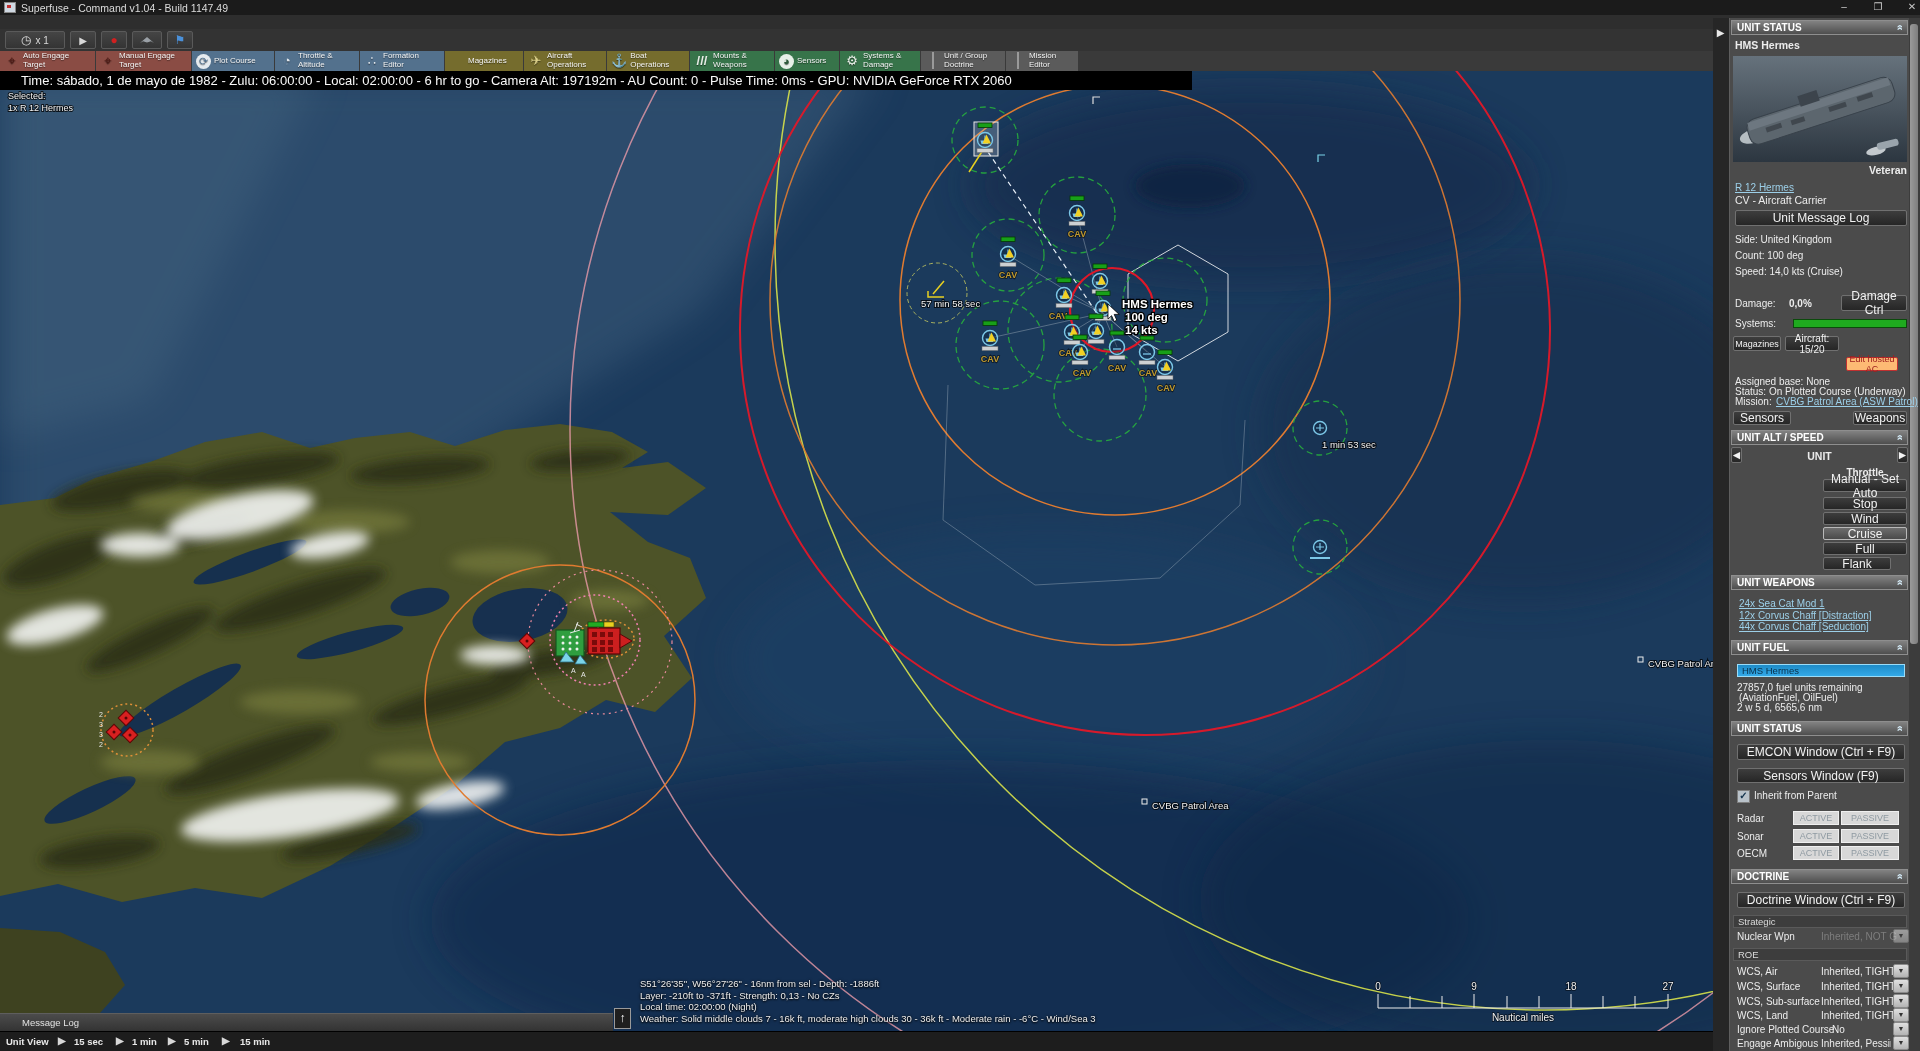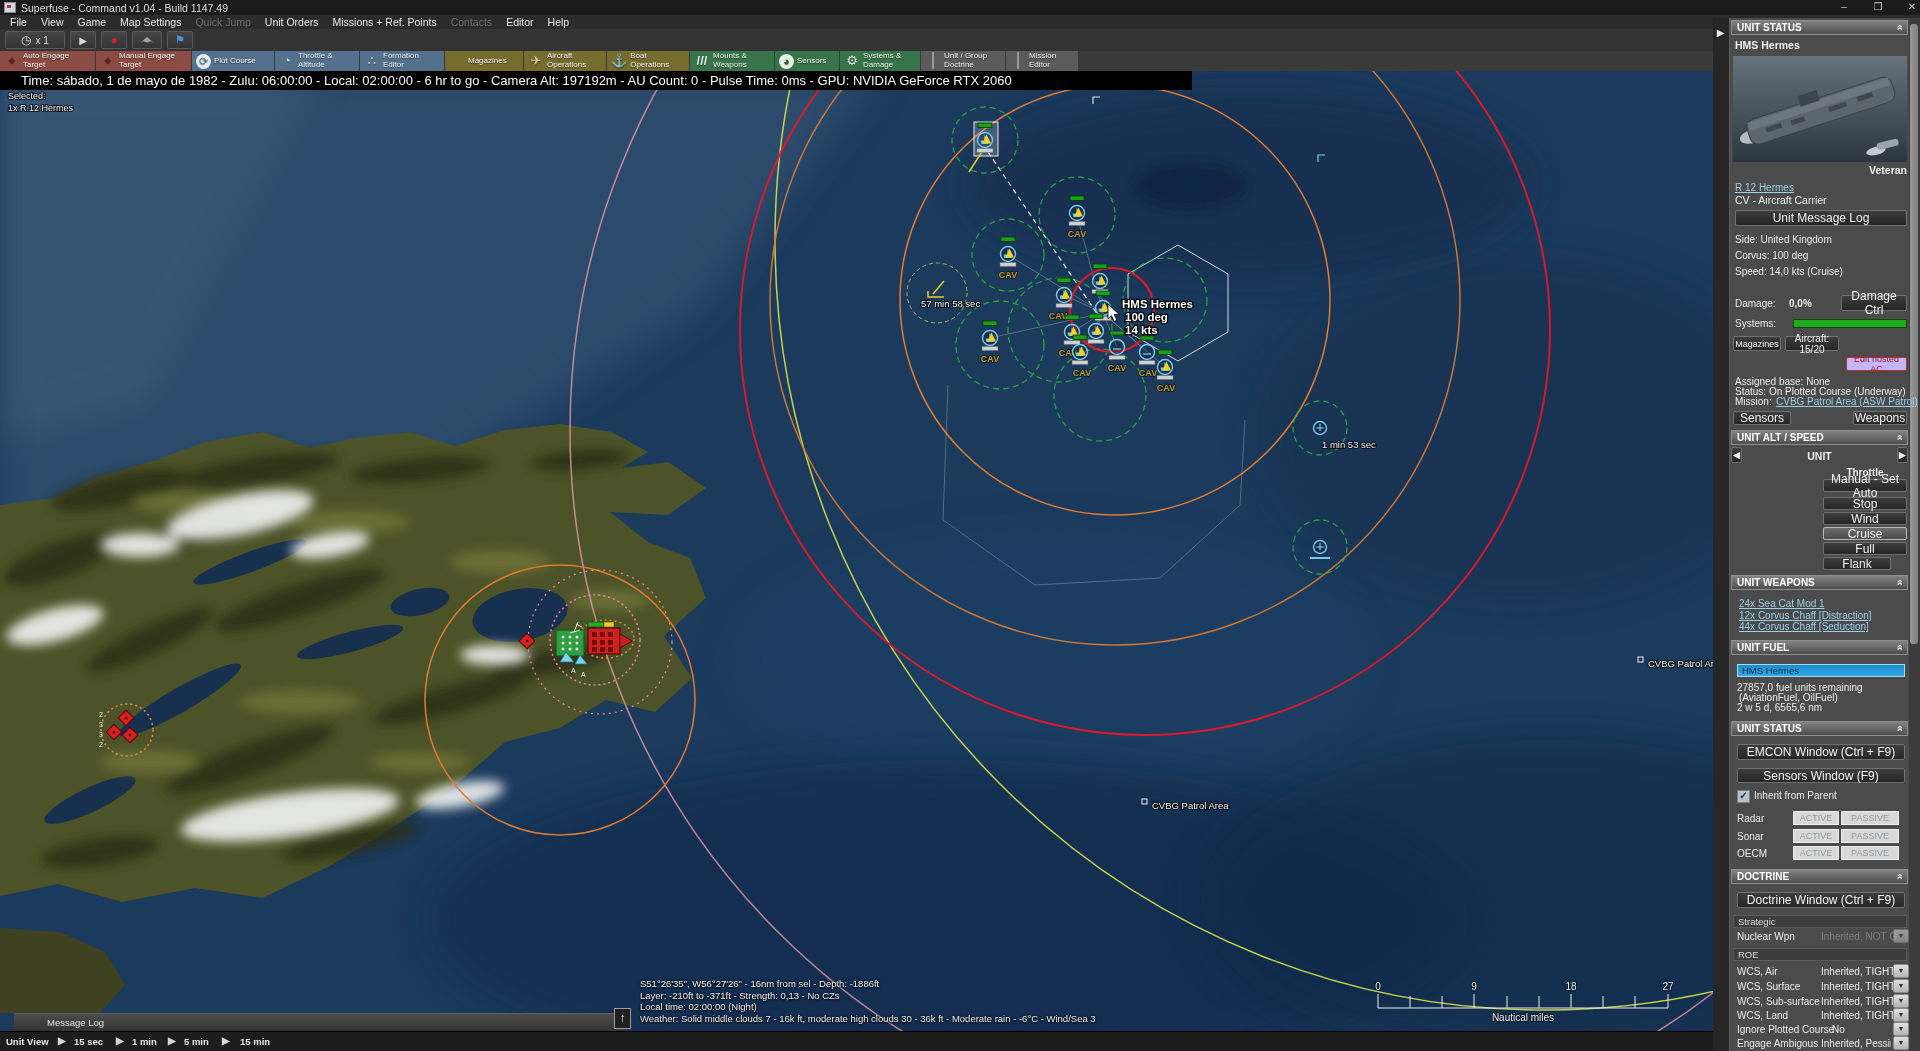--- a/index.html
+++ b/index.html
@@ -29,21 +29,21 @@
   .tbi{flex:0 0 16px;text-align:center;font-size:13px;}
   .tbi.disc{width:15px;height:15px;flex-basis:15px;border-radius:50%;background:#e6ebef;color:#50708e;font-size:11px;line-height:15px;}
   .mag-ico{width:13px;height:12px;background:repeating-linear-gradient(90deg,#dcd08a 0 3px,rgba(0,0,0,0) 3px 5px);border-radius:2px 2px 0 0;}
   .page-ico{width:10px;height:13px;background:#ececec;border:1px solid #9a9a9a;box-sizing:border-box;}
   
   #timebar{left:0;top:71px;width:1192px;height:19px;background:#000;color:#fafafa;font-size:13px;display:flex;align-items:center;padding-left:21px;box-sizing:border-box;white-space:nowrap;z-index:5;}
   
   #map{left:0;top:71px;width:1713px;height:960px;background:#17304f;}
   .mstatus{position:absolute;left:640px;color:#ececec;font-size:9.5px;line-height:11.5px;text-shadow:0 1px 2px #000,0 0 3px #000;white-space:nowrap;z-index:4;}
   
-  #messagebar{left:14px;top:1013px;width:613px;height:18px;background:linear-gradient(#4c4c4c,#333);border-top:1px solid #5e5e5e;color:#e2e2e2;font-size:9.5px;display:flex;align-items:center;padding-left:33px;box-sizing:border-box;z-index:6;}
+  #messagebar{left:0;top:1013px;width:613px;height:18px;background:linear-gradient(#4c4c4c,#333);border-top:1px solid #5e5e5e;color:#e2e2e2;font-size:9.5px;display:flex;align-items:center;padding-left:22px;box-sizing:border-box;z-index:6;}
   #loghandle{left:614px;top:1008px;width:17px;height:21px;background:#1f1f1f;border:1px solid #9a9a9a;color:#fff;font-size:12px;font-weight:bold;text-align:center;line-height:19px;box-sizing:border-box;z-index:7;}
   #stepbar{left:0;top:1031px;width:1713px;height:20px;background:#1d1d1d;border-top:1px solid #000;color:#e8e8e8;font-size:9.5px;font-weight:bold;z-index:6;}
   .step-el{position:absolute;top:4px;white-space:nowrap;}
   .step-arrow{color:#d8d8d8;font-size:10px;top:3px;}
   
   #sidebar{left:1713px;top:18px;width:207px;height:1033px;background:#262626;z-index:8;font-size:10px;color:#e8e8e8;}
   #collapse{left:1px;top:6px;width:13px;height:18px;color:#e8e8e8;font-size:10px;text-align:center;line-height:18px;}
   #sidepanel{left:16px;top:0;width:180px;height:1033px;background:#4b4b4b;border-left:1px solid #5e5e5e;box-sizing:border-box;}
   #sb-scroll{left:196px;top:0;width:11px;height:1033px;background:#3c3c3c;}
   #sb-thumb{left:197px;top:6px;width:8px;height:620px;background:linear-gradient(90deg,#9a9a9a,#7e7e7e);border-radius:3px;}
@@ -70,32 +70,20 @@
 <div id="app">
 
   <div id="titlebar" class="abs">
     <span id="appicon"></span>
     <span>Superfuse - Command v1.04 - Build 1147.49</span>
   </div>
   <div class="wctl" style="left:1830px;">–</div>
   <div class="wctl" style="left:1864px;">❐</div>
   <div class="wctl" style="left:1898px;">✕</div>
 
-  <div id="menubar" class="abs">
-    <span class="menu-item">File</span>
-    <span class="menu-item">View</span>
-    <span class="menu-item">Game</span>
-    <span class="menu-item">Map Settings</span>
-    <span class="menu-item disabled">Quick Jump</span>
-    <span class="menu-item">Unit Orders</span>
-    <span class="menu-item">Missions + Ref. Points</span>
-    <span class="menu-item disabled">Contacts</span>
-    <span class="menu-item">Editor</span>
-    <span class="menu-item">Help</span>
-  </div>
 
   <div id="quickbar" class="abs">
     <div class="qb" style="left:5px;width:60px;">
       <span style="font-size:12px;">◷</span>
       <span>x 1</span>
     </div>
     <div class="qb" style="left:70px;width:26px;">
         <span>▶</span>
       </div>
     <div class="qb" style="left:101px;width:26px;">
@@ -477,30 +465,30 @@
       <g transform="rotate(-14 150 90)">
         <ellipse cx="142" cy="93" rx="10" ry="4" fill="#e8edf0" opacity=".8"></ellipse>
         <rect x="144" y="86" width="22" height="7" rx="3" fill="#9aa4ac"></rect>
       </g>
     </svg>
     <div class="slbl" style="left:20px;top:146px;width:174px;text-align:right;font-weight:bold;font-size:10.5px;">Veteran</div>
     <div class="slbl slink" style="left:22px;top:164px;text-decoration:underline;">R 12 Hermes</div>
     <div class="slbl" style="left:22px;top:176px;font-size:10.5px;">CV - Aircraft Carrier</div>
     <div class="sbtn" style="left:22px;top:192px;width:172px;height:16px;">Unit Message Log</div>
     <div class="slbl" style="left:22px;top:216px;">Side: United Kingdom</div>
-    <div class="slbl" style="left:22px;top:232px;">Corvus: 100 deg</div>
+    <div class="slbl" style="left:22px;top:232px;">Count: 100 deg</div>
     <div class="slbl" style="left:22px;top:248px;">Speed: 14,0 kts (Cruise)</div>
     <div class="slbl" style="left:22px;top:280px;">Damage:</div>
     <div class="slbl" style="left:76px;top:280px;font-weight:bold;">0,0%</div>
     <div class="sbtn" style="left:128px;top:277px;width:66px;height:16px;">Damage Ctrl</div>
     <div class="slbl" style="left:22px;top:300px;">Systems:</div>
     <div class="abs" style="left:80px;top:301px;width:114px;height:9px;background:#1faa1f;border:1px solid #0c4a0c;box-sizing:border-box;"></div>
     <div class="sbtn" style="left:20px;top:318px;width:48px;height:15px;font-size:9px;">Magazines</div>
     <div class="sbtn" style="left:72px;top:318px;width:54px;height:15px;font-size:10px;">Aircraft: 15/20</div>
-    <div class="sbtn" style="left:133px;top:339px;width:61px;height:14px;background:#c4b5fd;border-color:#c03030;color:#a02020;font-size:9px;">Edit hosted AC</div>
+    <div class="sbtn" style="left:133px;top:339px;width:52px;height:14px;background:#fdba74;border-color:#c03030;color:#a02020;font-size:9px;">Edit hosted AC</div>
     <div class="slbl" style="left:22px;top:358px;">Assigned base: None</div>
     <div class="slbl" style="left:22px;top:368px;">Status: On Plotted Course (Underway)</div>
     <div class="slbl" style="left:22px;top:378px;">Mission:</div>
     <div class="slbl slink" style="left:63px;top:378px;">CVBG Patrol Area (ASW Patrol)</div>
     <div class="sbtn" style="left:20px;top:393px;width:58px;height:14px;">Sensors</div>
     <div class="sbtn" style="left:140px;top:393px;width:54px;height:14px;">Weapons</div>
 
     <div class="hdr" style="top:412px;"><span>UNIT ALT / SPEED</span><span class="chev">»</span></div>
     <div class="sbtn" style="left:18px;top:429px;width:11px;height:16px;">◄</div>
     <div class="slbl" style="left:18px;top:432px;width:177px;text-align:center;font-weight:bold;font-size:10.5px;">UNIT</div>

